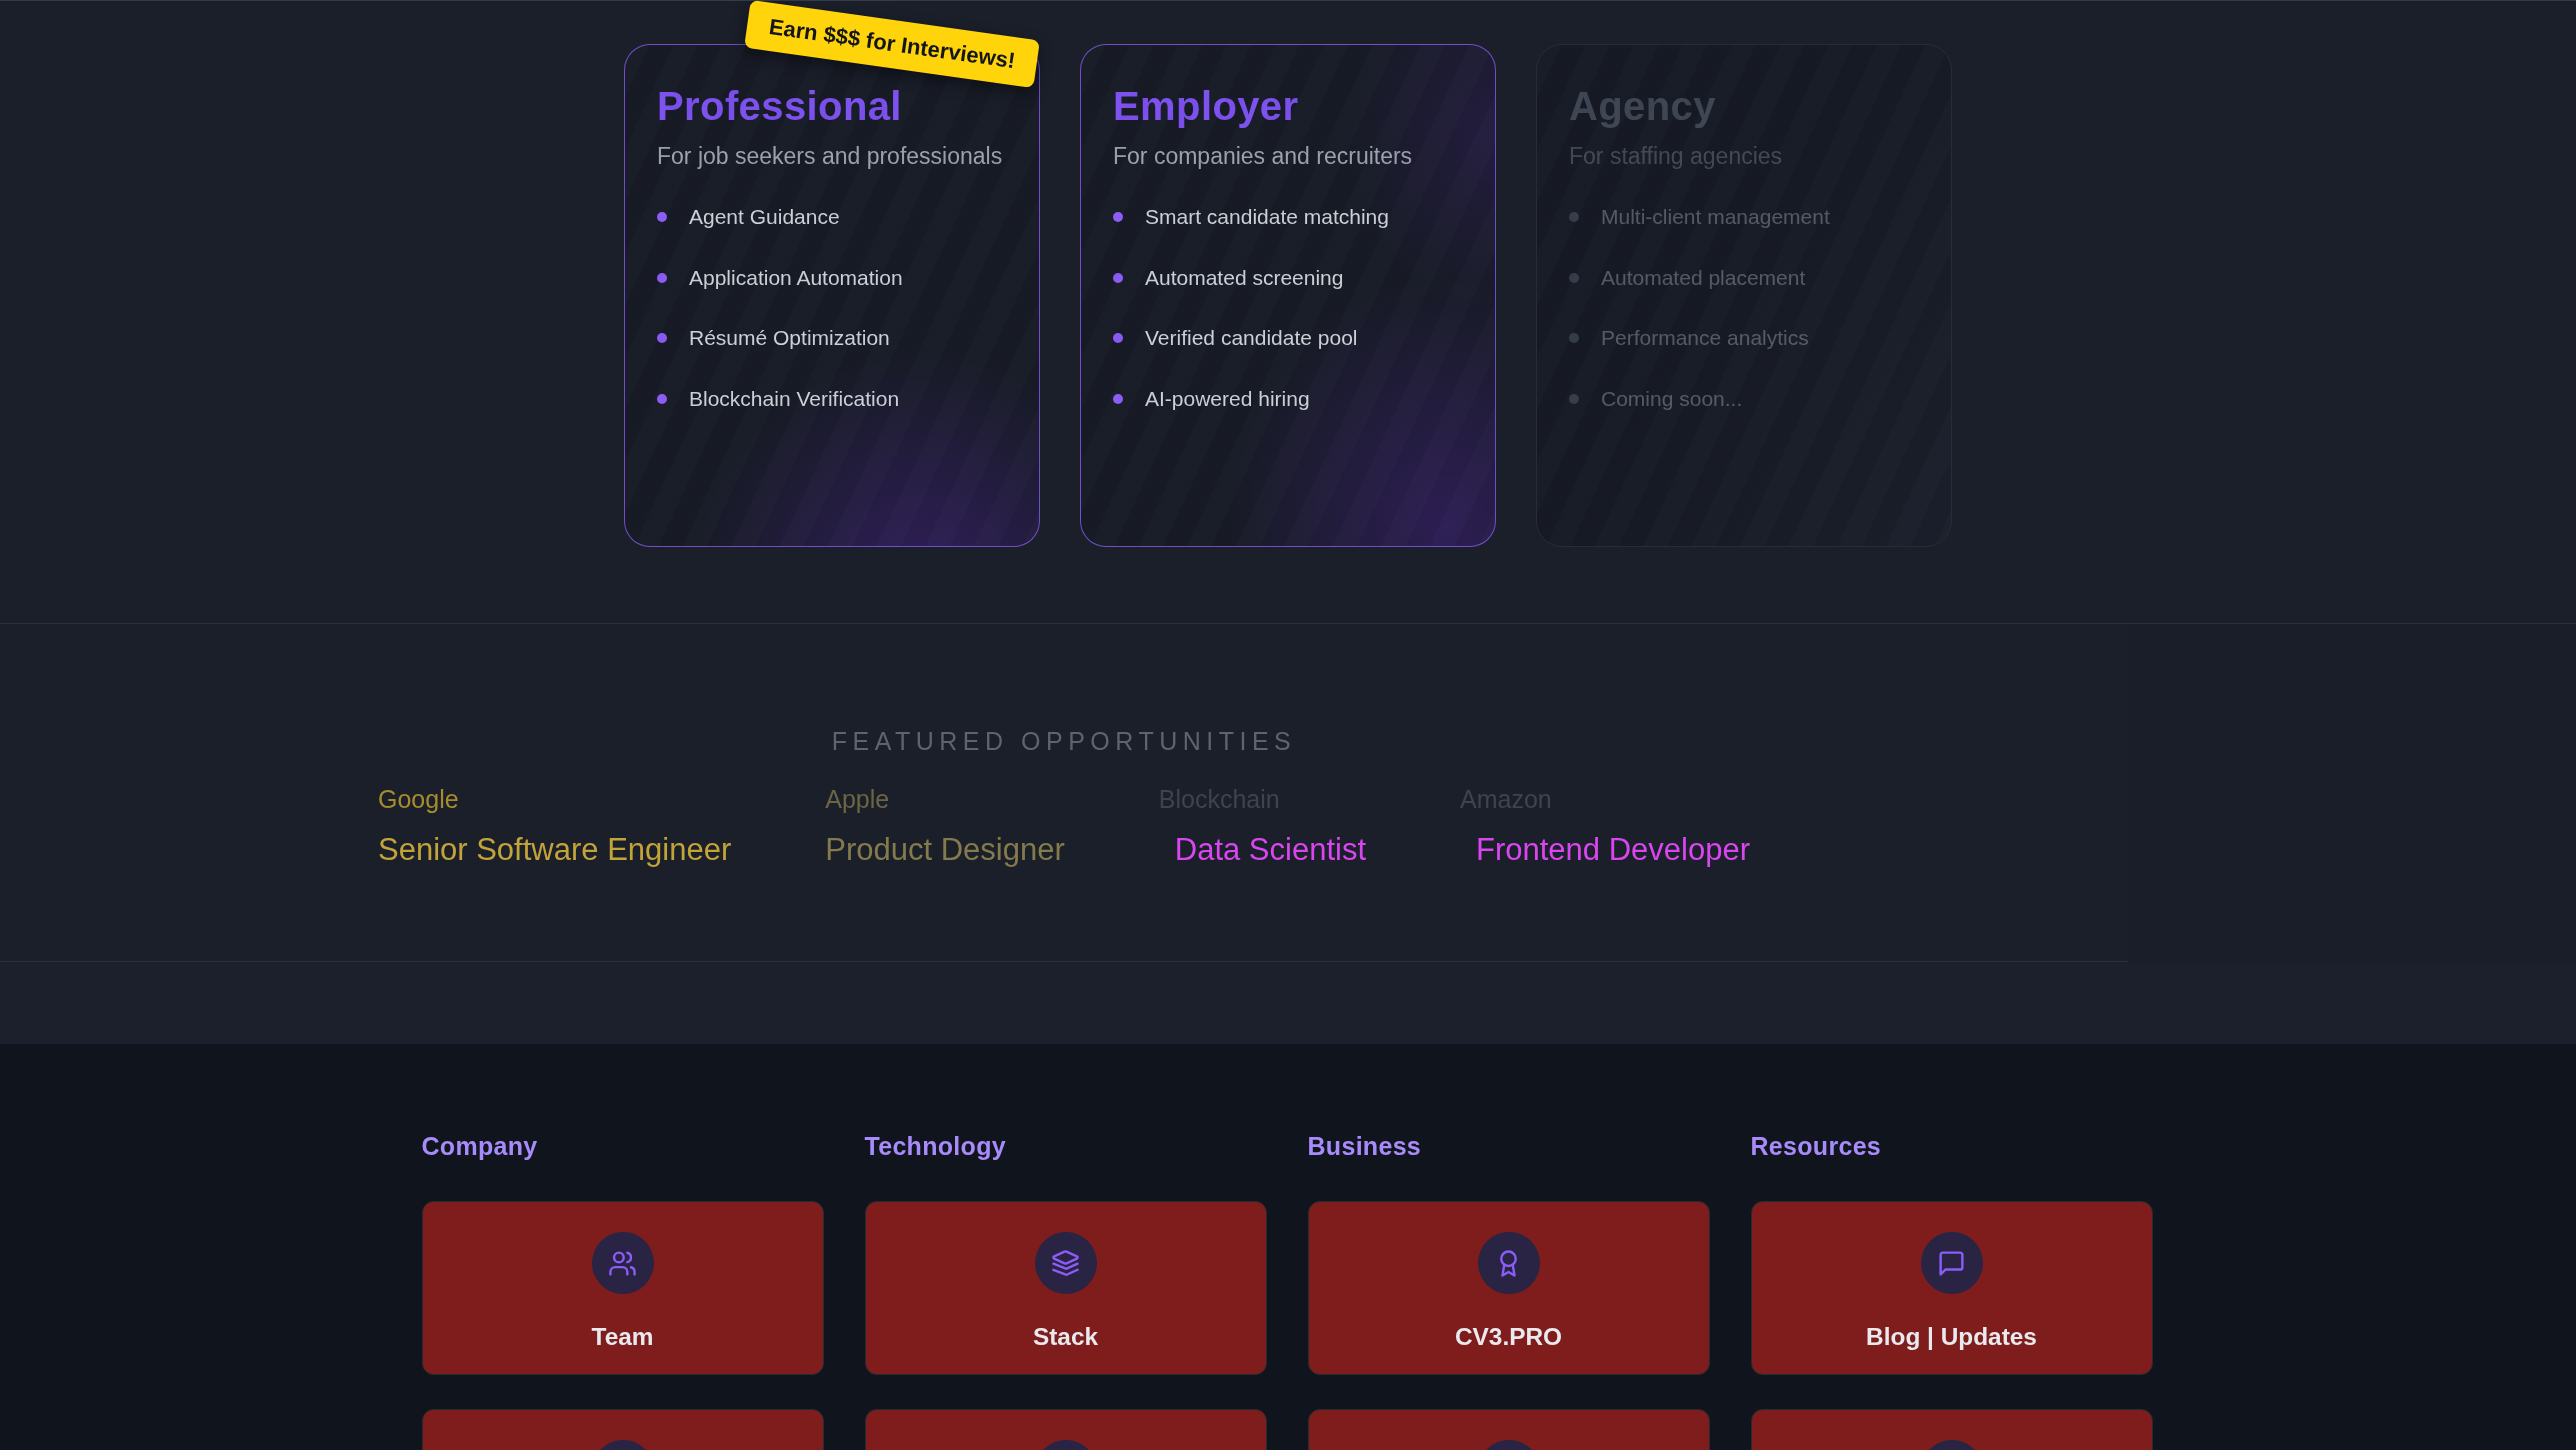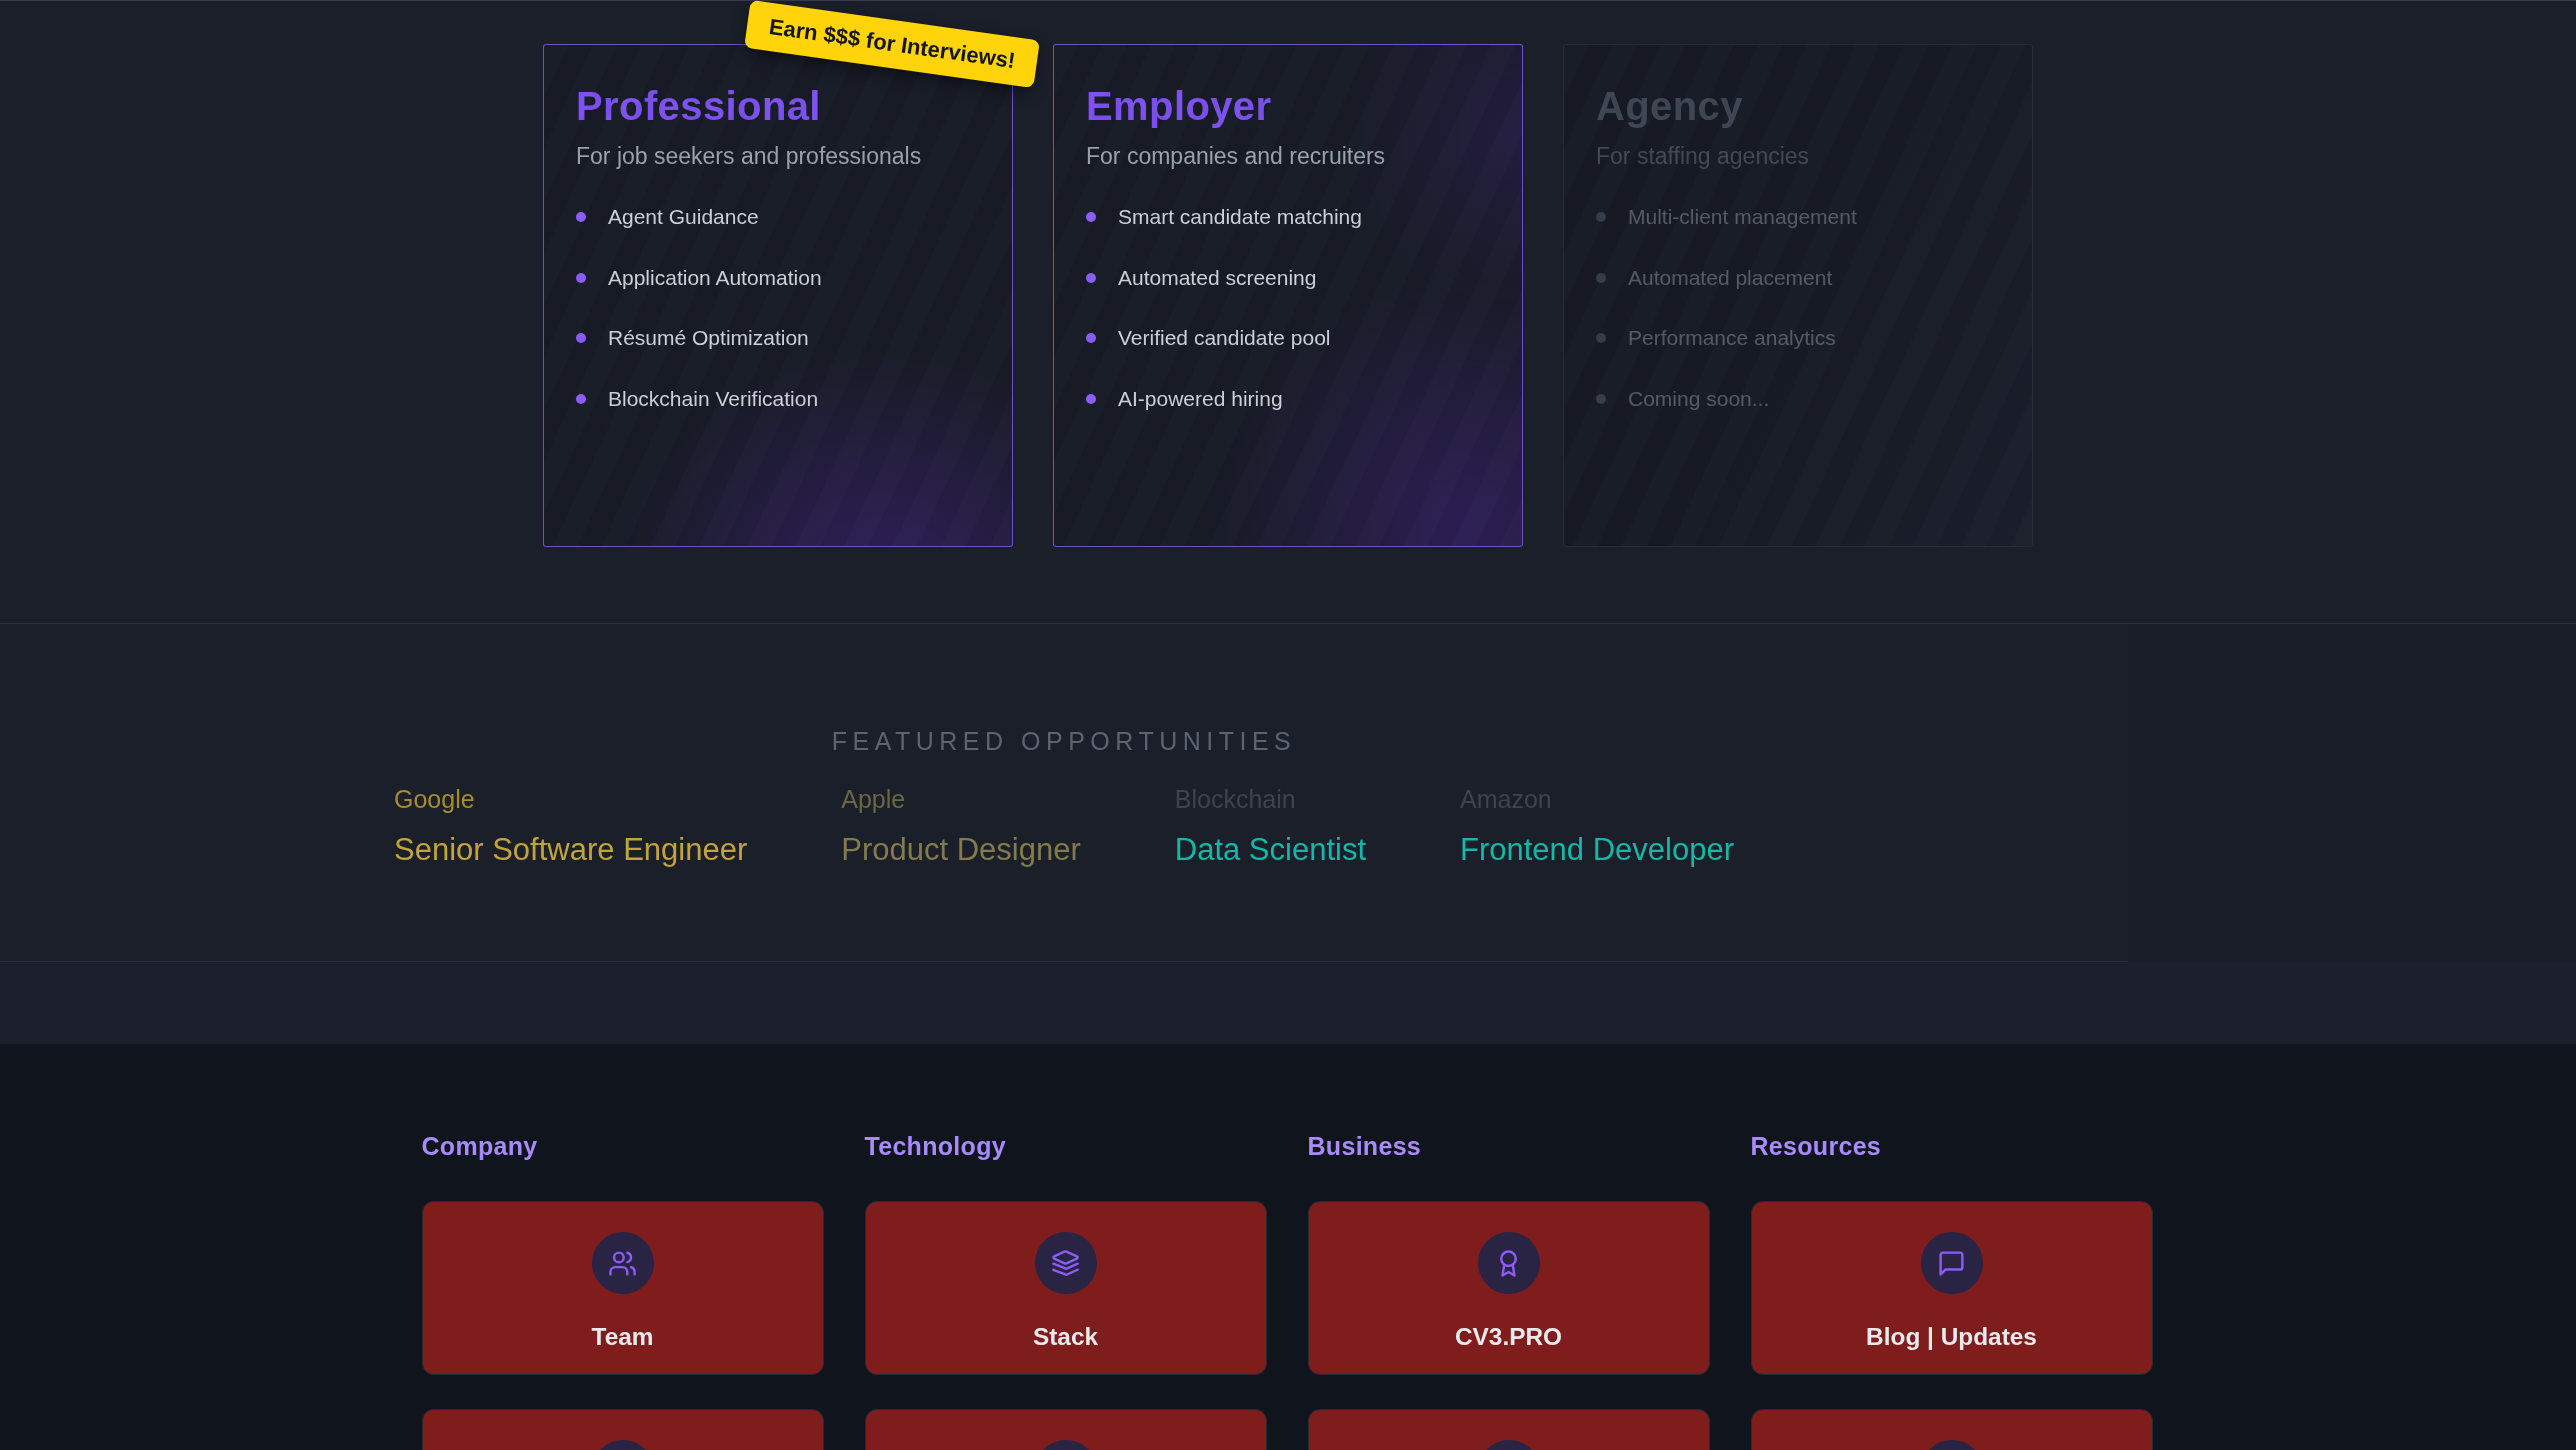--- a/index.html
+++ b/index.html
@@ -30,21 +30,21 @@
   .site-footer {
     position:absolute; top:1044px; left:0; width:2576px; height:500px;
     background:#10141c;
   }
 
   
   .plans {
     display:flex; justify-content:center; gap:40px; padding-top:43px;
   }
   .plan {
-    width:470px; height:503px; border-radius:3px;
+    width:416px; height:503px; border-radius:26px;
     padding:37px 32px; position:relative;
     background:#171b26;
     border:1.7px solid rgba(134,92,240,0.8);
     overflow:hidden;
   }
   .plan::before {
     content:""; position:absolute; inset:0; pointer-events:none;
     background:repeating-linear-gradient(115deg, rgba(255,255,255,0.012) 0 22px, rgba(0,0,0,0.02) 22px 44px);
   }
   .plan-professional {
@@ -104,21 +104,21 @@
     display:flex; justify-content:center; align-items:flex-start; gap:94px;
   }
   .job { text-align:left; }
   .job .company { font-size:25px; line-height:29.5px; margin-bottom:17.7px; }
   .job .role    { font-size:31px; line-height:35px; }
   .job-active .company { color:#a68c2d; }
   .job-active .role    { color:#c2a439; }
   .job-dim .company    { color:#6b6644; }
   .job-dim .role       { color:#847b4c; }
   .job-off .company    { color:#3d4450; }
-  .job-off .role       { color:#14b8a6; }
+  .job-off .role       { color:#d946ef;margin-left:16px; }
 
   
   .footer-grid {
     width:1733px; margin:0 auto; padding-top:88px;
     display:flex; gap:41px;
   }
   .footer-col { width:402px; }
   .footer-col h4 {
     font-size:25px; font-weight:bold; color:#a78bfa; margin-bottom:40px;
     letter-spacing:0.3px;

